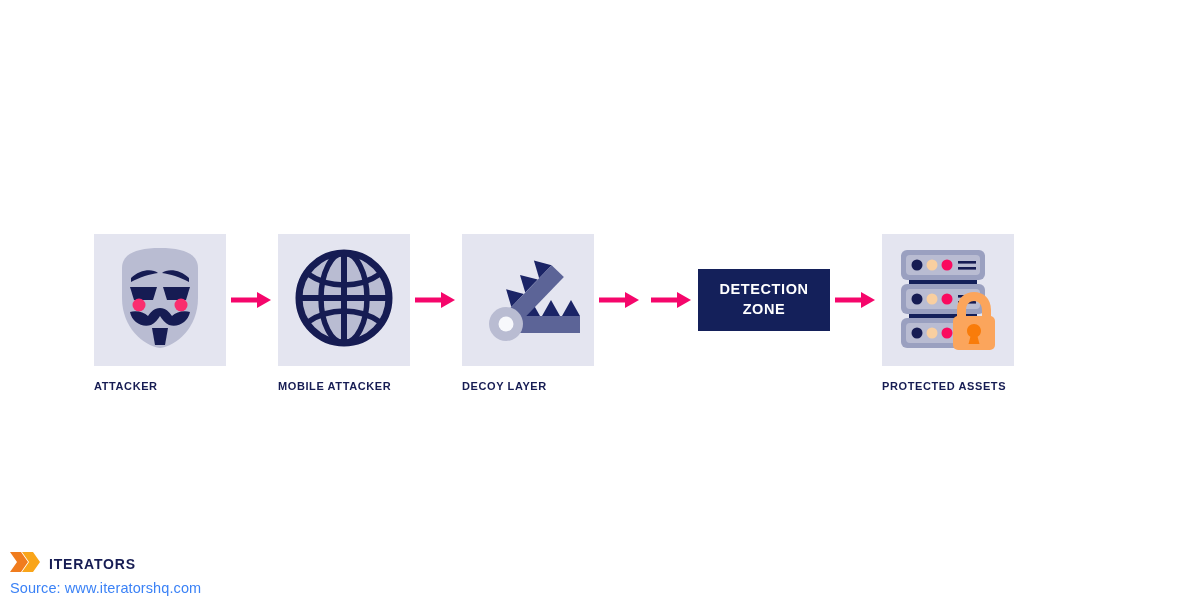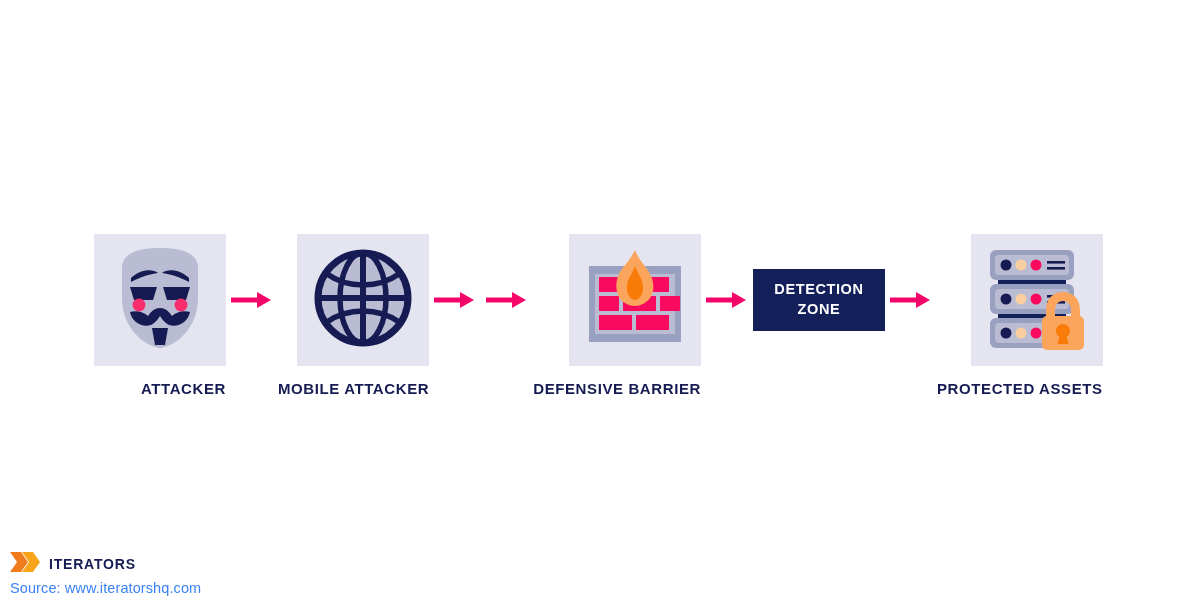--- a/index.html
+++ b/index.html
@@ -16,33 +16,33 @@
     position: absolute;
     left: 94px; top: 234px;
     width: 1012px; height: 160px;
     display: flex;
     align-items: flex-start;
   }
   .stage {
     position: relative;
     display: flex;
     flex-direction: column;
-    align-items: flex-end;
+    align-items: flex-start;
     flex: 0 0 auto;
   }
   .tile {
     width: 132px; height: 132px;
     background: #E4E5F0;
     display: flex;
     align-items: center;
     justify-content: center;
   }
   .label {
     margin-top: 14px;
-    font-size: 15px;
+    font-size: 11px;
     font-weight: bold;
     letter-spacing: 0.6px;
     color: #161C53;
     white-space: nowrap;
     text-align: center;
   }
   .arrow {
     flex: 0 0 auto;
     width: 52px; height: 132px;
     display: flex;
@@ -134,51 +134,53 @@
       <div class="label">MOBILE ATTACKER</div>
     </div>
 
     <div class="arrow">
       <svg width="42" height="20" viewBox="0 0 42 20">
         <rect x="0" y="7.5" width="30" height="5" fill="#F5066B"></rect>
         <path d="M26 2 L40 10 L26 18 Z" fill="#F5066B"></path>
       </svg>
     </div>
 
-
-    <div class="arrow">
-      <svg width="42" height="20" viewBox="0 0 42 20">
-        <rect x="0" y="7.5" width="30" height="5" fill="#F5066B"></rect>
-        <path d="M26 2 L40 10 L26 18 Z" fill="#F5066B"></path>
-      </svg>
-    </div>
-
-    <div class="stage">
-      <div class="tile">
-        <span>
-          <svg width="100" height="96" viewBox="0 0 100 96">
-
-            <rect x="4" y="16" width="92" height="76" fill="#9AA0C0"></rect>
-            <rect x="10" y="24" width="80" height="60" fill="#B9BCD2"></rect>
-
-            <rect x="14" y="27" width="33" height="15" fill="#FA0A5F"></rect>
-            <rect x="51" y="27" width="33" height="15" fill="#FA0A5F"></rect>
-            <rect x="14" y="46" width="20" height="15" fill="#FA0A5F"></rect>
-            <rect x="38" y="46" width="33" height="15" fill="#FA0A5F"></rect>
-            <rect x="75" y="46" width="20" height="15" fill="#FA0A5F"></rect>
-            <rect x="14" y="65" width="33" height="15" fill="#FA0A5F"></rect>
-            <rect x="51" y="65" width="33" height="15" fill="#FA0A5F"></rect>
-
-            <path d="M50 0 C44 12 38 16 34 24 C29 34 31 48 40 53 C46 57 55 57 61 52 C70 46 70 33 65 24 C61 16 55 12 50 0 Z" fill="#FBA55C"></path>
-            <path d="M50 16 C47 24 43 28 42 35 C41 43 45 50 50 50 C55 50 59 43 58 35 C57 28 53 24 50 16 Z" fill="#F97C0A"></path>
-          </svg>
-        </span>
-      </div>
-      <div class="label">DEFENSIVE BARRIER</div>
-    </div>
+    <div class="stage">
+      <div class="tile">
+        <span>
+          <svg width="104" height="96" viewBox="0 0 104 96">
+
+            <path d="M46 66 L55 50 L64 66 Z" fill="#1B2466"></path>
+            <path d="M66 66 L75 50 L84 66 Z" fill="#1B2466"></path>
+            <path d="M86 66 L95 50 L104 66 Z" fill="#1B2466"></path>
+
+            <rect x="22" y="66" width="82" height="17" fill="#5C6497"></rect>
+
+            <g transform="rotate(-46 30 74)">
+              <path d="M46 66 L55 50 L64 66 Z" fill="#1B2466"></path>
+              <path d="M66 66 L75 50 L84 66 Z" fill="#1B2466"></path>
+              <path d="M86 66 L95 50 L104 66 Z" fill="#1B2466"></path>
+              <rect x="22" y="66" width="82" height="17" fill="#5C6497"></rect>
+            </g>
+
+            <circle cx="30" cy="74" r="17" fill="#B9BCD2"></circle>
+            <circle cx="30" cy="74" r="7.5" fill="#F7F8FC"></circle>
+          </svg>
+        </span>
+      </div>
+      <div class="label">DECOY LAYER</div>
+    </div>
+
+    <div class="arrow">
+      <svg width="42" height="20" viewBox="0 0 42 20">
+        <rect x="0" y="7.5" width="30" height="5" fill="#F5066B"></rect>
+        <path d="M26 2 L40 10 L26 18 Z" fill="#F5066B"></path>
+      </svg>
+    </div>
+
 
     <div class="arrow">
       <svg width="42" height="20" viewBox="0 0 42 20">
         <rect x="0" y="7.5" width="30" height="5" fill="#F5066B"></rect>
         <path d="M26 2 L40 10 L26 18 Z" fill="#F5066B"></path>
       </svg>
     </div>
 
     <div class="stage zonestage">
       <div class="zonebox">

